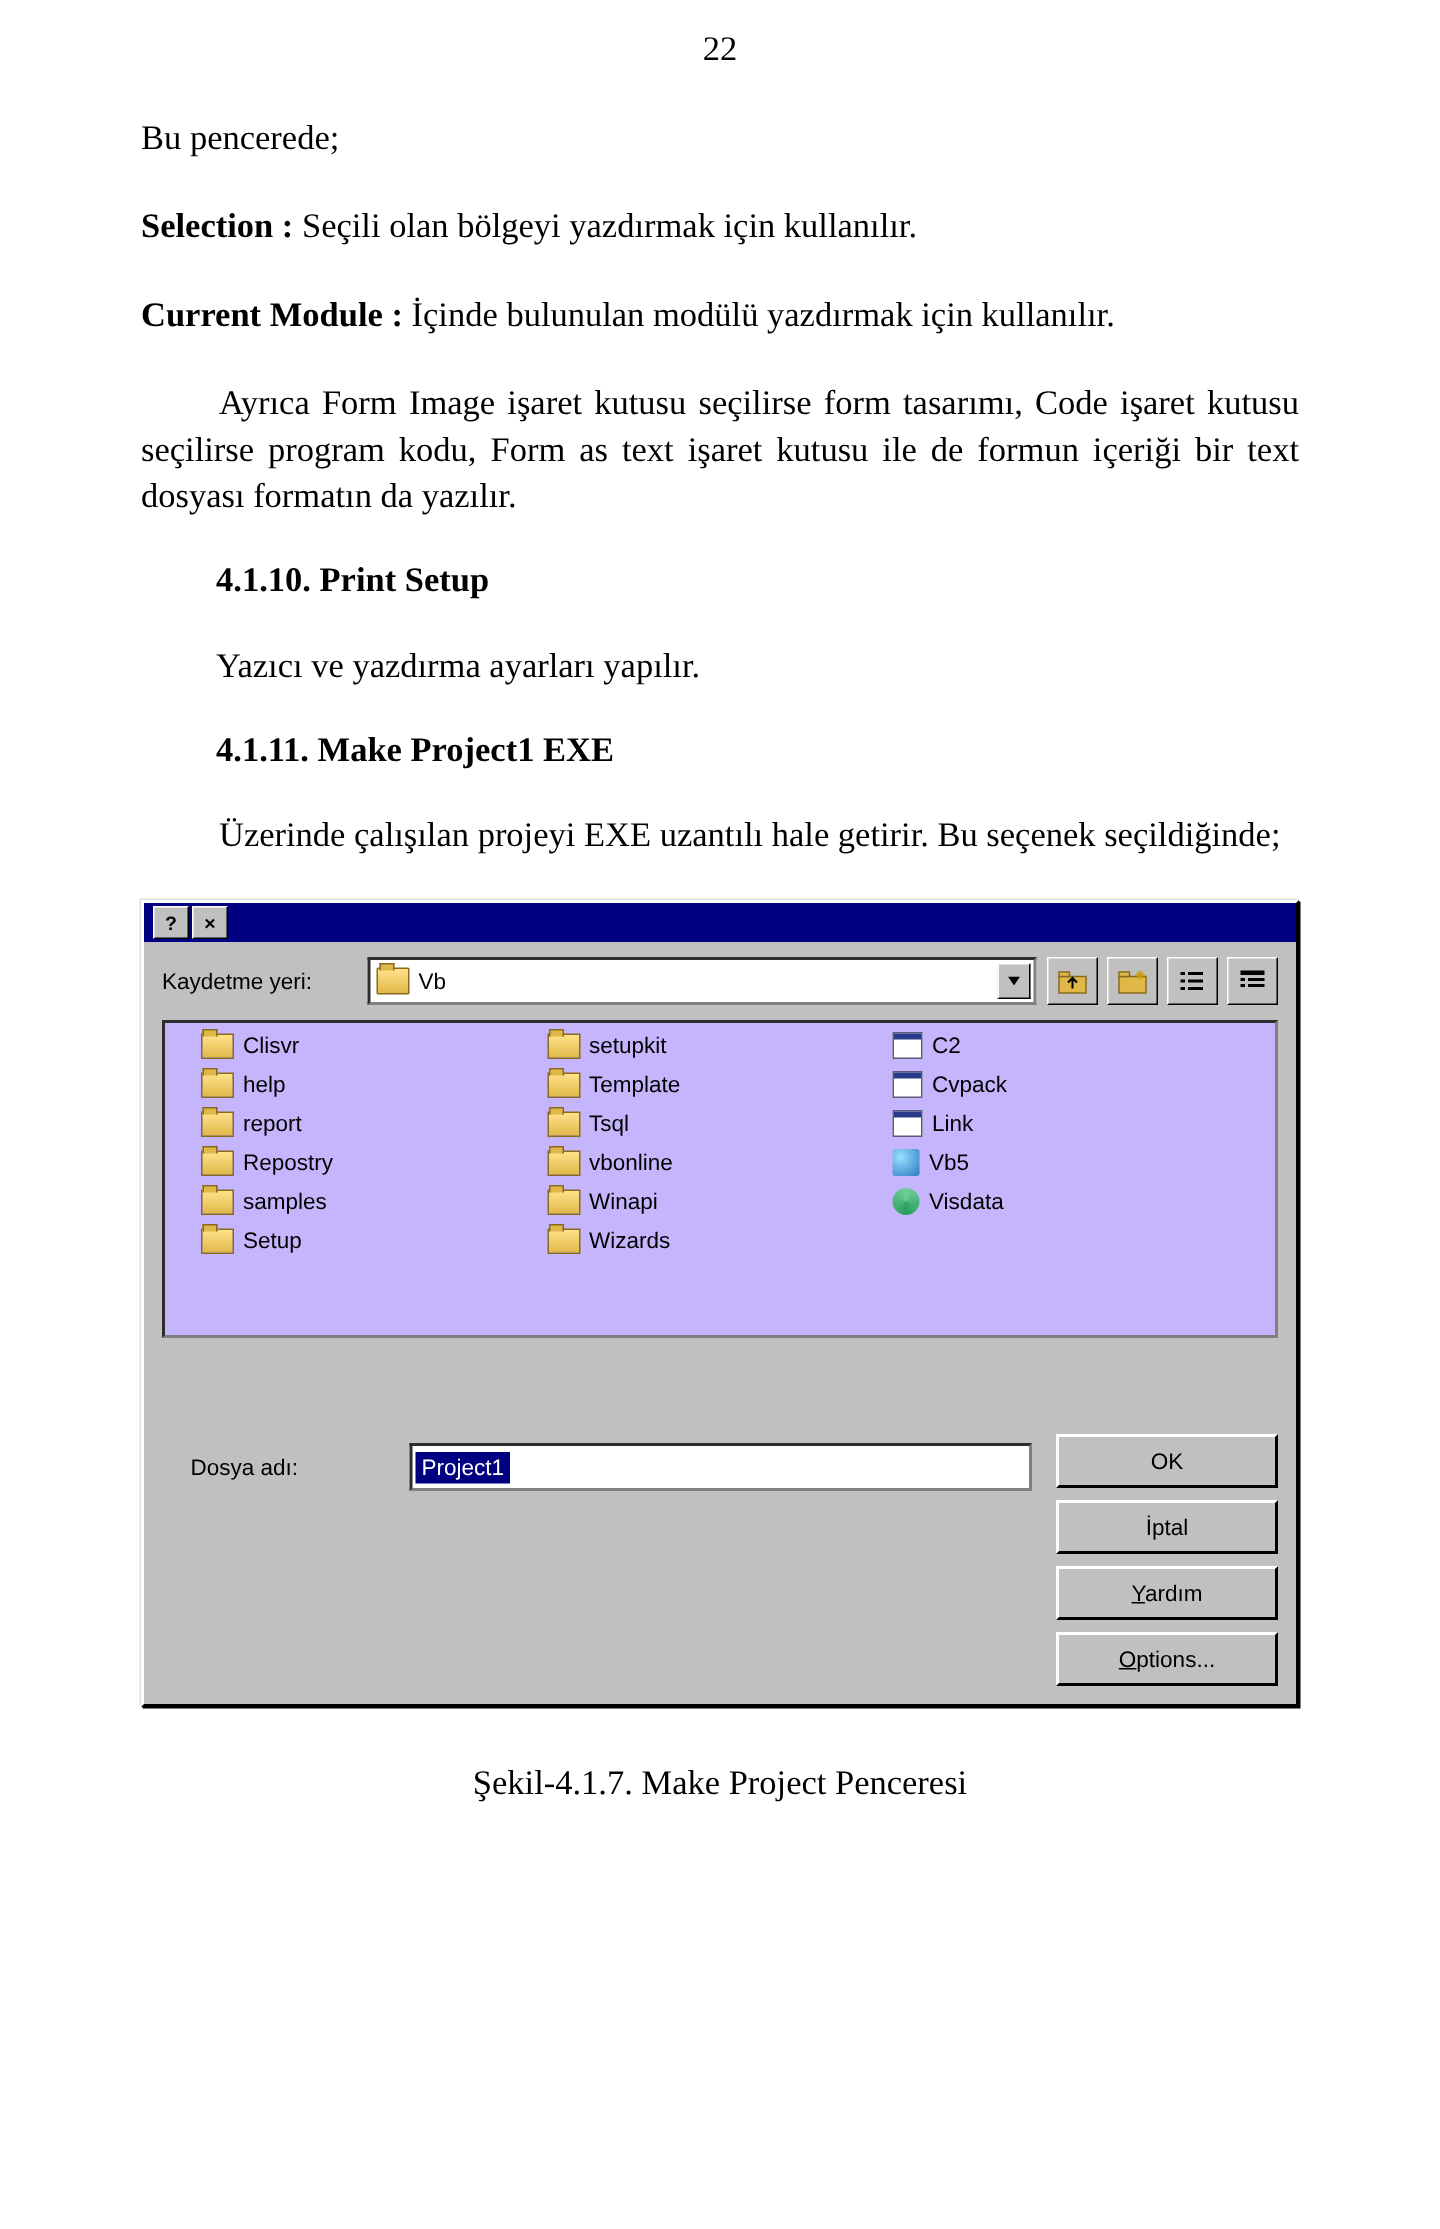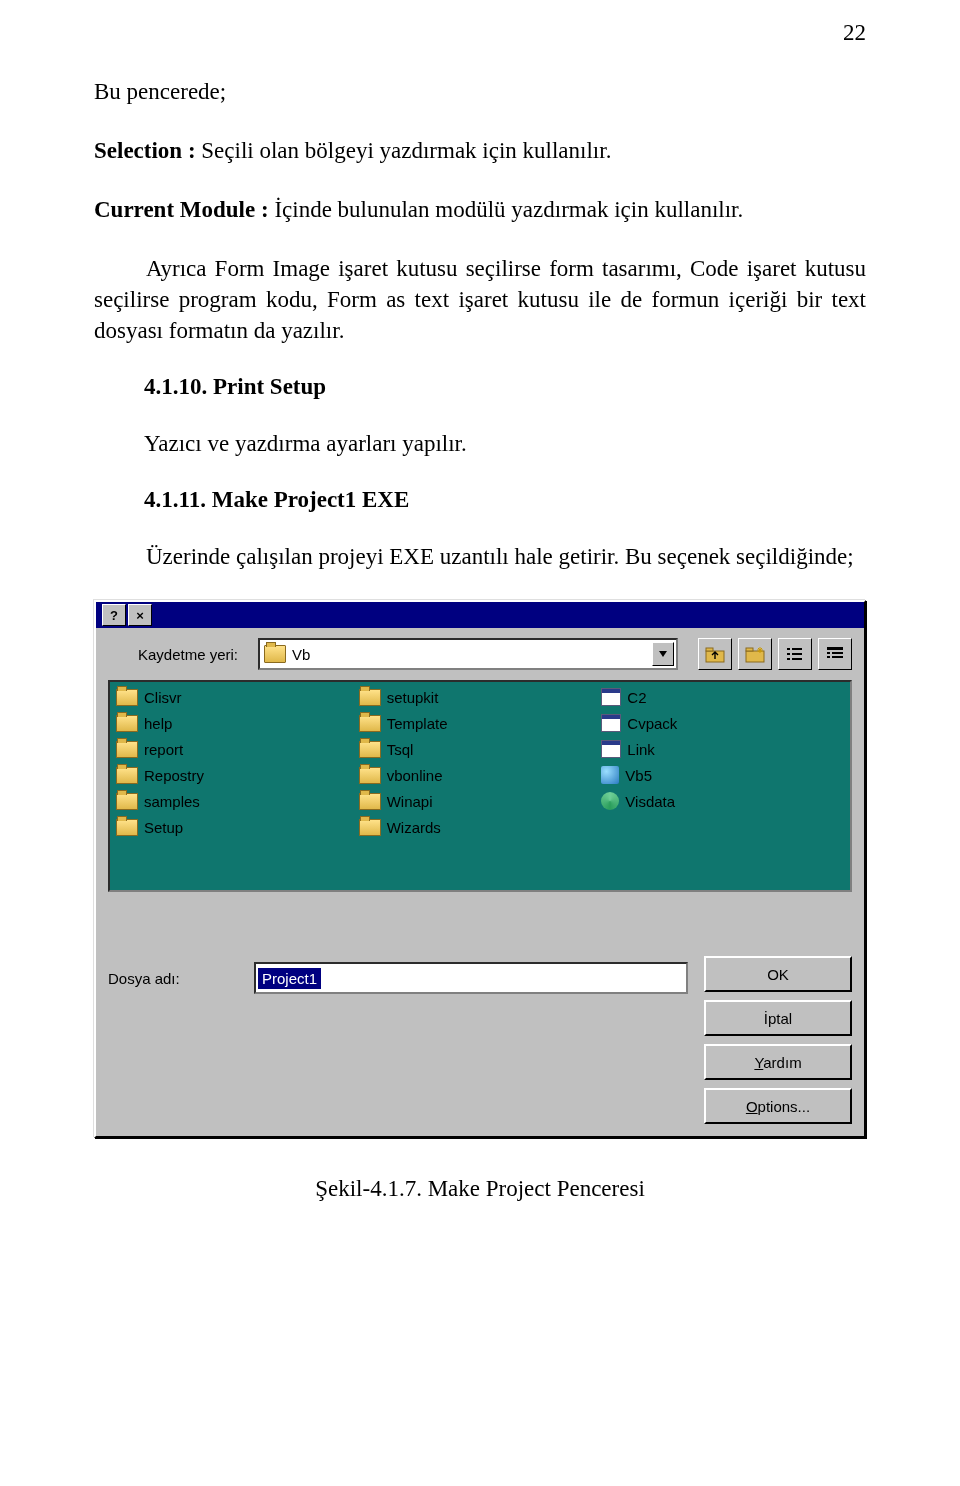--- a/index.html
+++ b/index.html
@@ -8,21 +8,21 @@
     color: #000;
     background: #fff;
     width: 960px;
     margin: 0;
     padding: 0;
   }
   .page {
     padding: 20px 94px 40px 94px;
   }
   .page-num {
-    text-align: right;
+    text-align: center;
     font-size: 23px;
     margin-bottom: 30px;
   }
   .para {
     margin: 0 0 28px 0;
     line-height: 1.35;
   }
   .justify {
     text-align: justify;
   }
@@ -89,22 +89,21 @@
     line-height: 1;
   }
 
   .dlg-body {
     padding: 10px 12px 12px 12px;
   }
 
   .row-top {
     display: flex;
     align-items: center;
-    gap: 20px;
-    text-align: right;
+    gap: 7px;
   }
   .label-light {
     color: #000;
     font-size: 15px;
     white-space: nowrap;
     width: 130px;
   }
   .combo {
     flex: 1;
     background: #fff;
@@ -150,25 +149,25 @@
     width: 32px; height: 30px;
     background: #c0c0c0;
     border: 1px solid #000;
     border-top-color: #fff; border-left-color: #fff;
     display: flex; align-items: center; justify-content: center;
   }
   .toolbtn svg { display:block; }
 
   .file-list {
     margin-top: 10px;
-    background: #0f766e;
+    background: #c4b5fd;
     border: 2px inset #808080;
     height: 200px;
     display: flex;
-    padding: 4px 6px;
+    padding: 4px 24px;
     gap: 0;
   }
   .file-col {
     flex: 1;
     display: flex;
     flex-direction: column;
     gap: 4px;
   }
   .file-item {
     display: flex;
@@ -219,20 +218,21 @@
 
   .spacer {
     height: 64px;
   }
 
   .row-bottom {
     display: flex;
     align-items: center;
     gap: 16px;
     margin-top: 6px;
+    margin-left: 19px;
   }
   .filename-input {
     flex: 1;
     background: #fff;
     border: 2px inset #808080;
     height: 28px;
     padding: 0;
     display: flex;
     align-items: center;
   }

